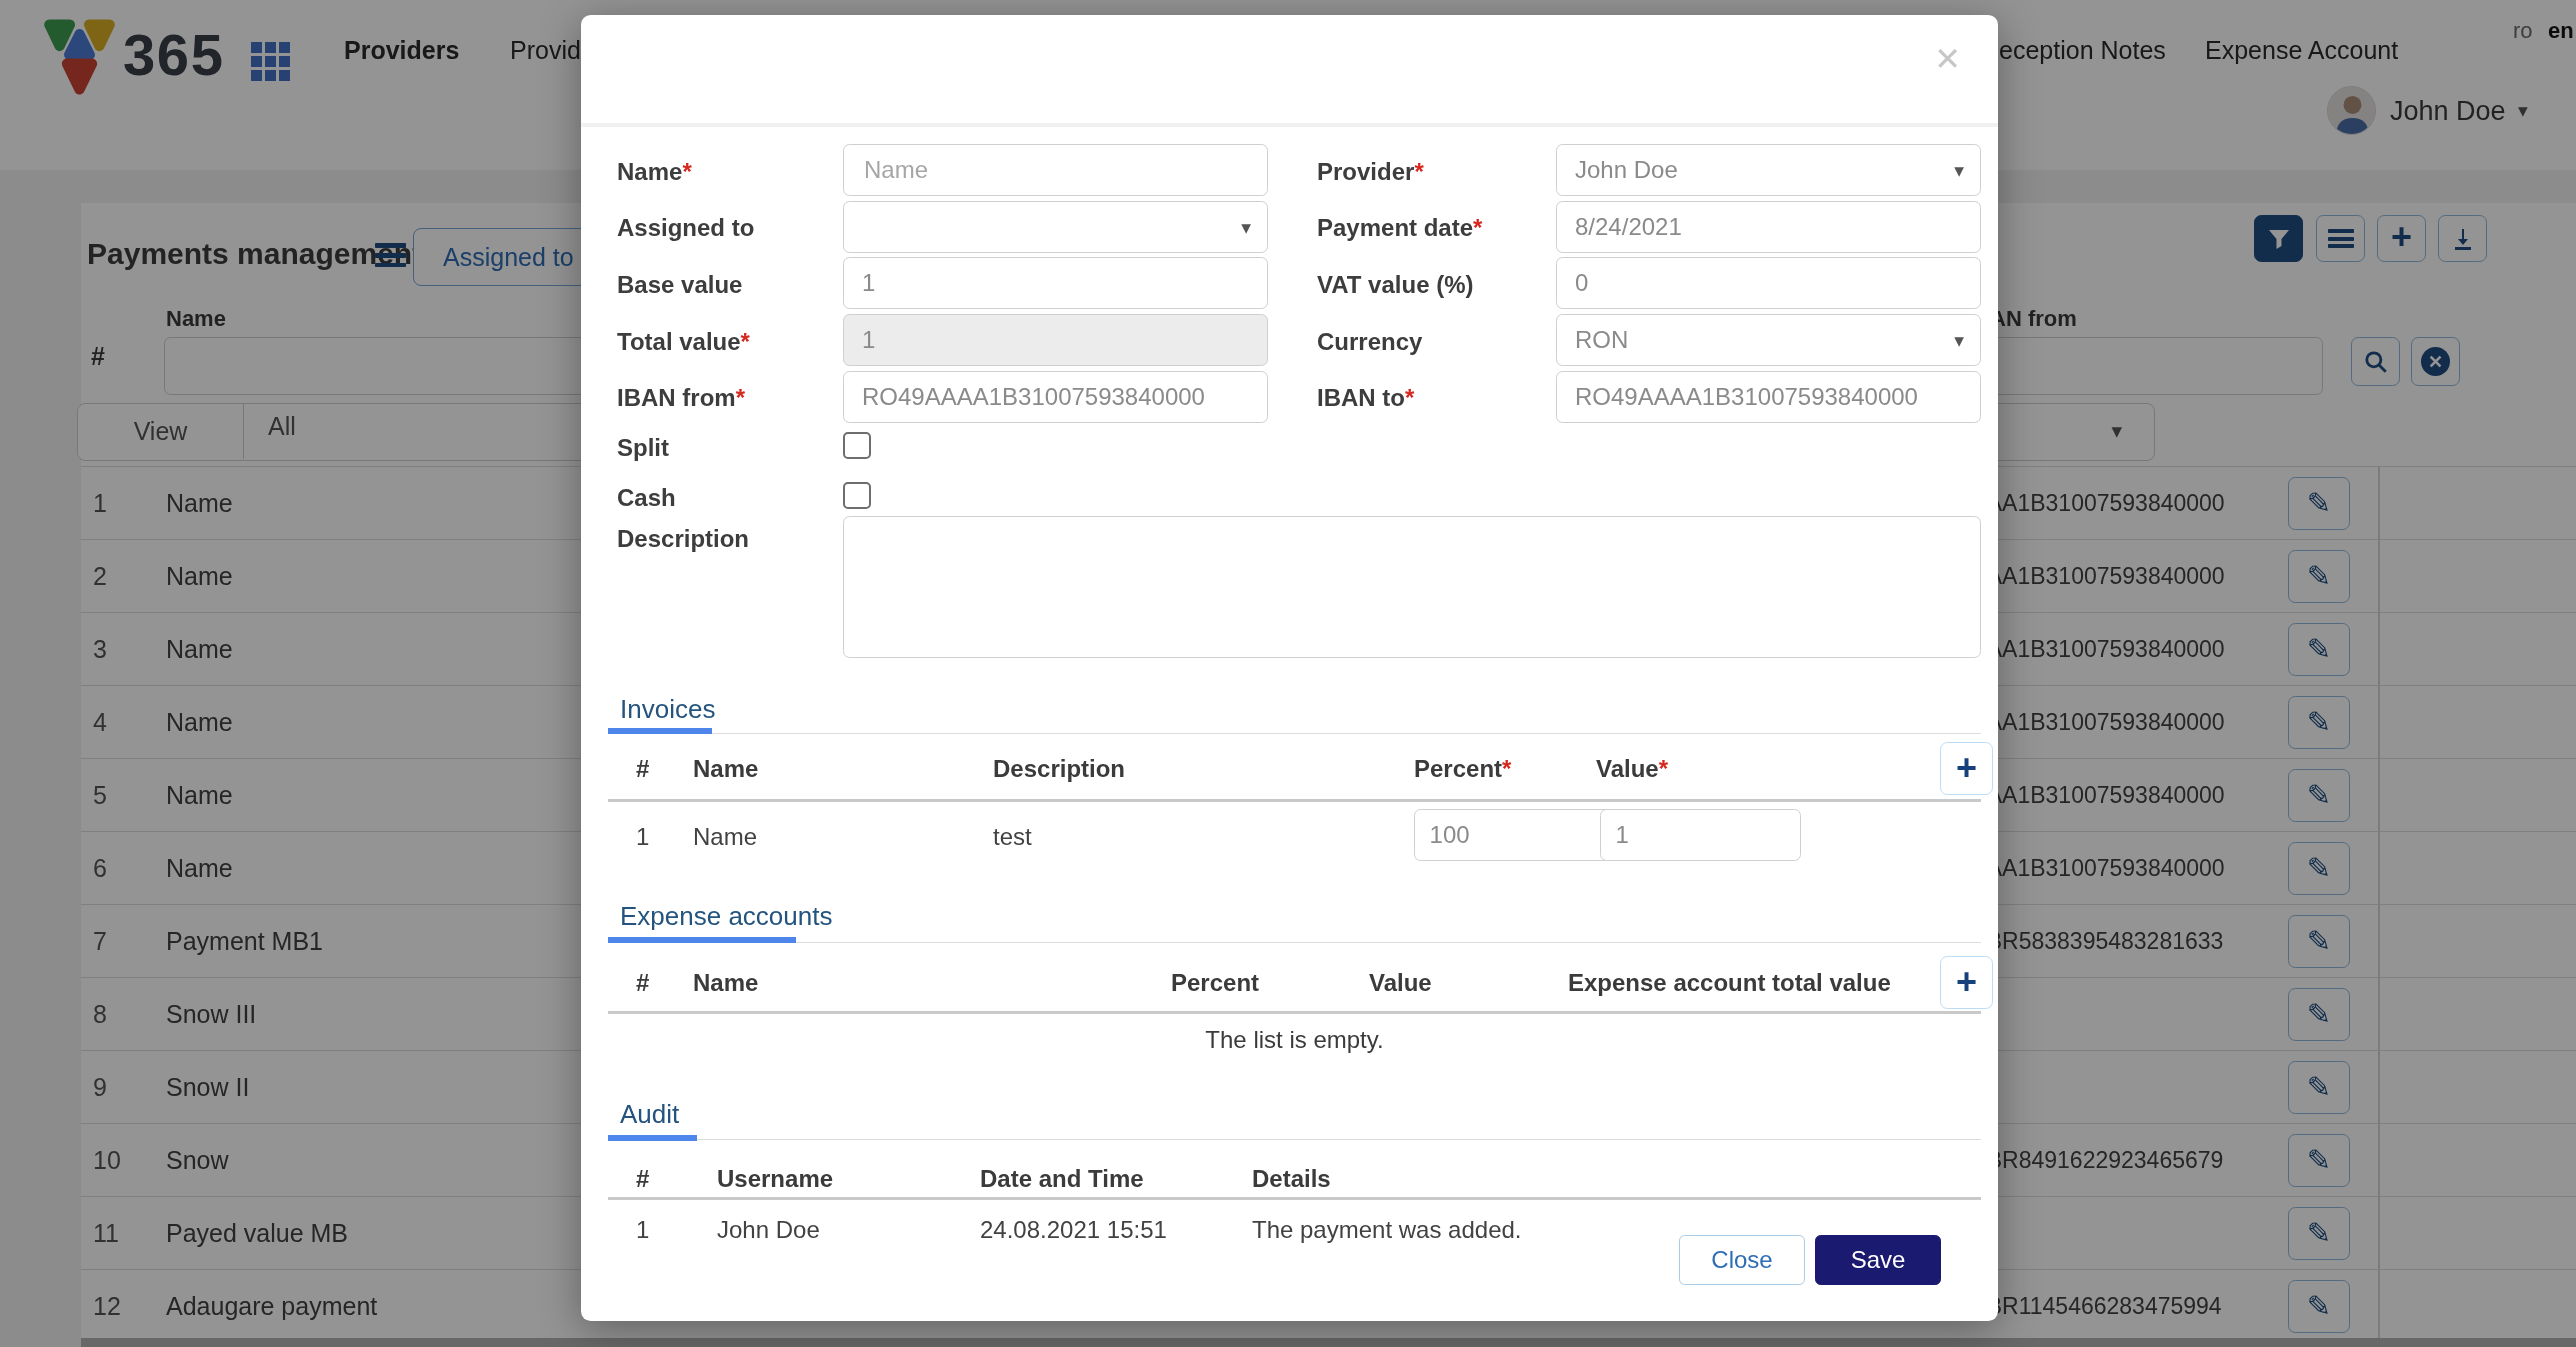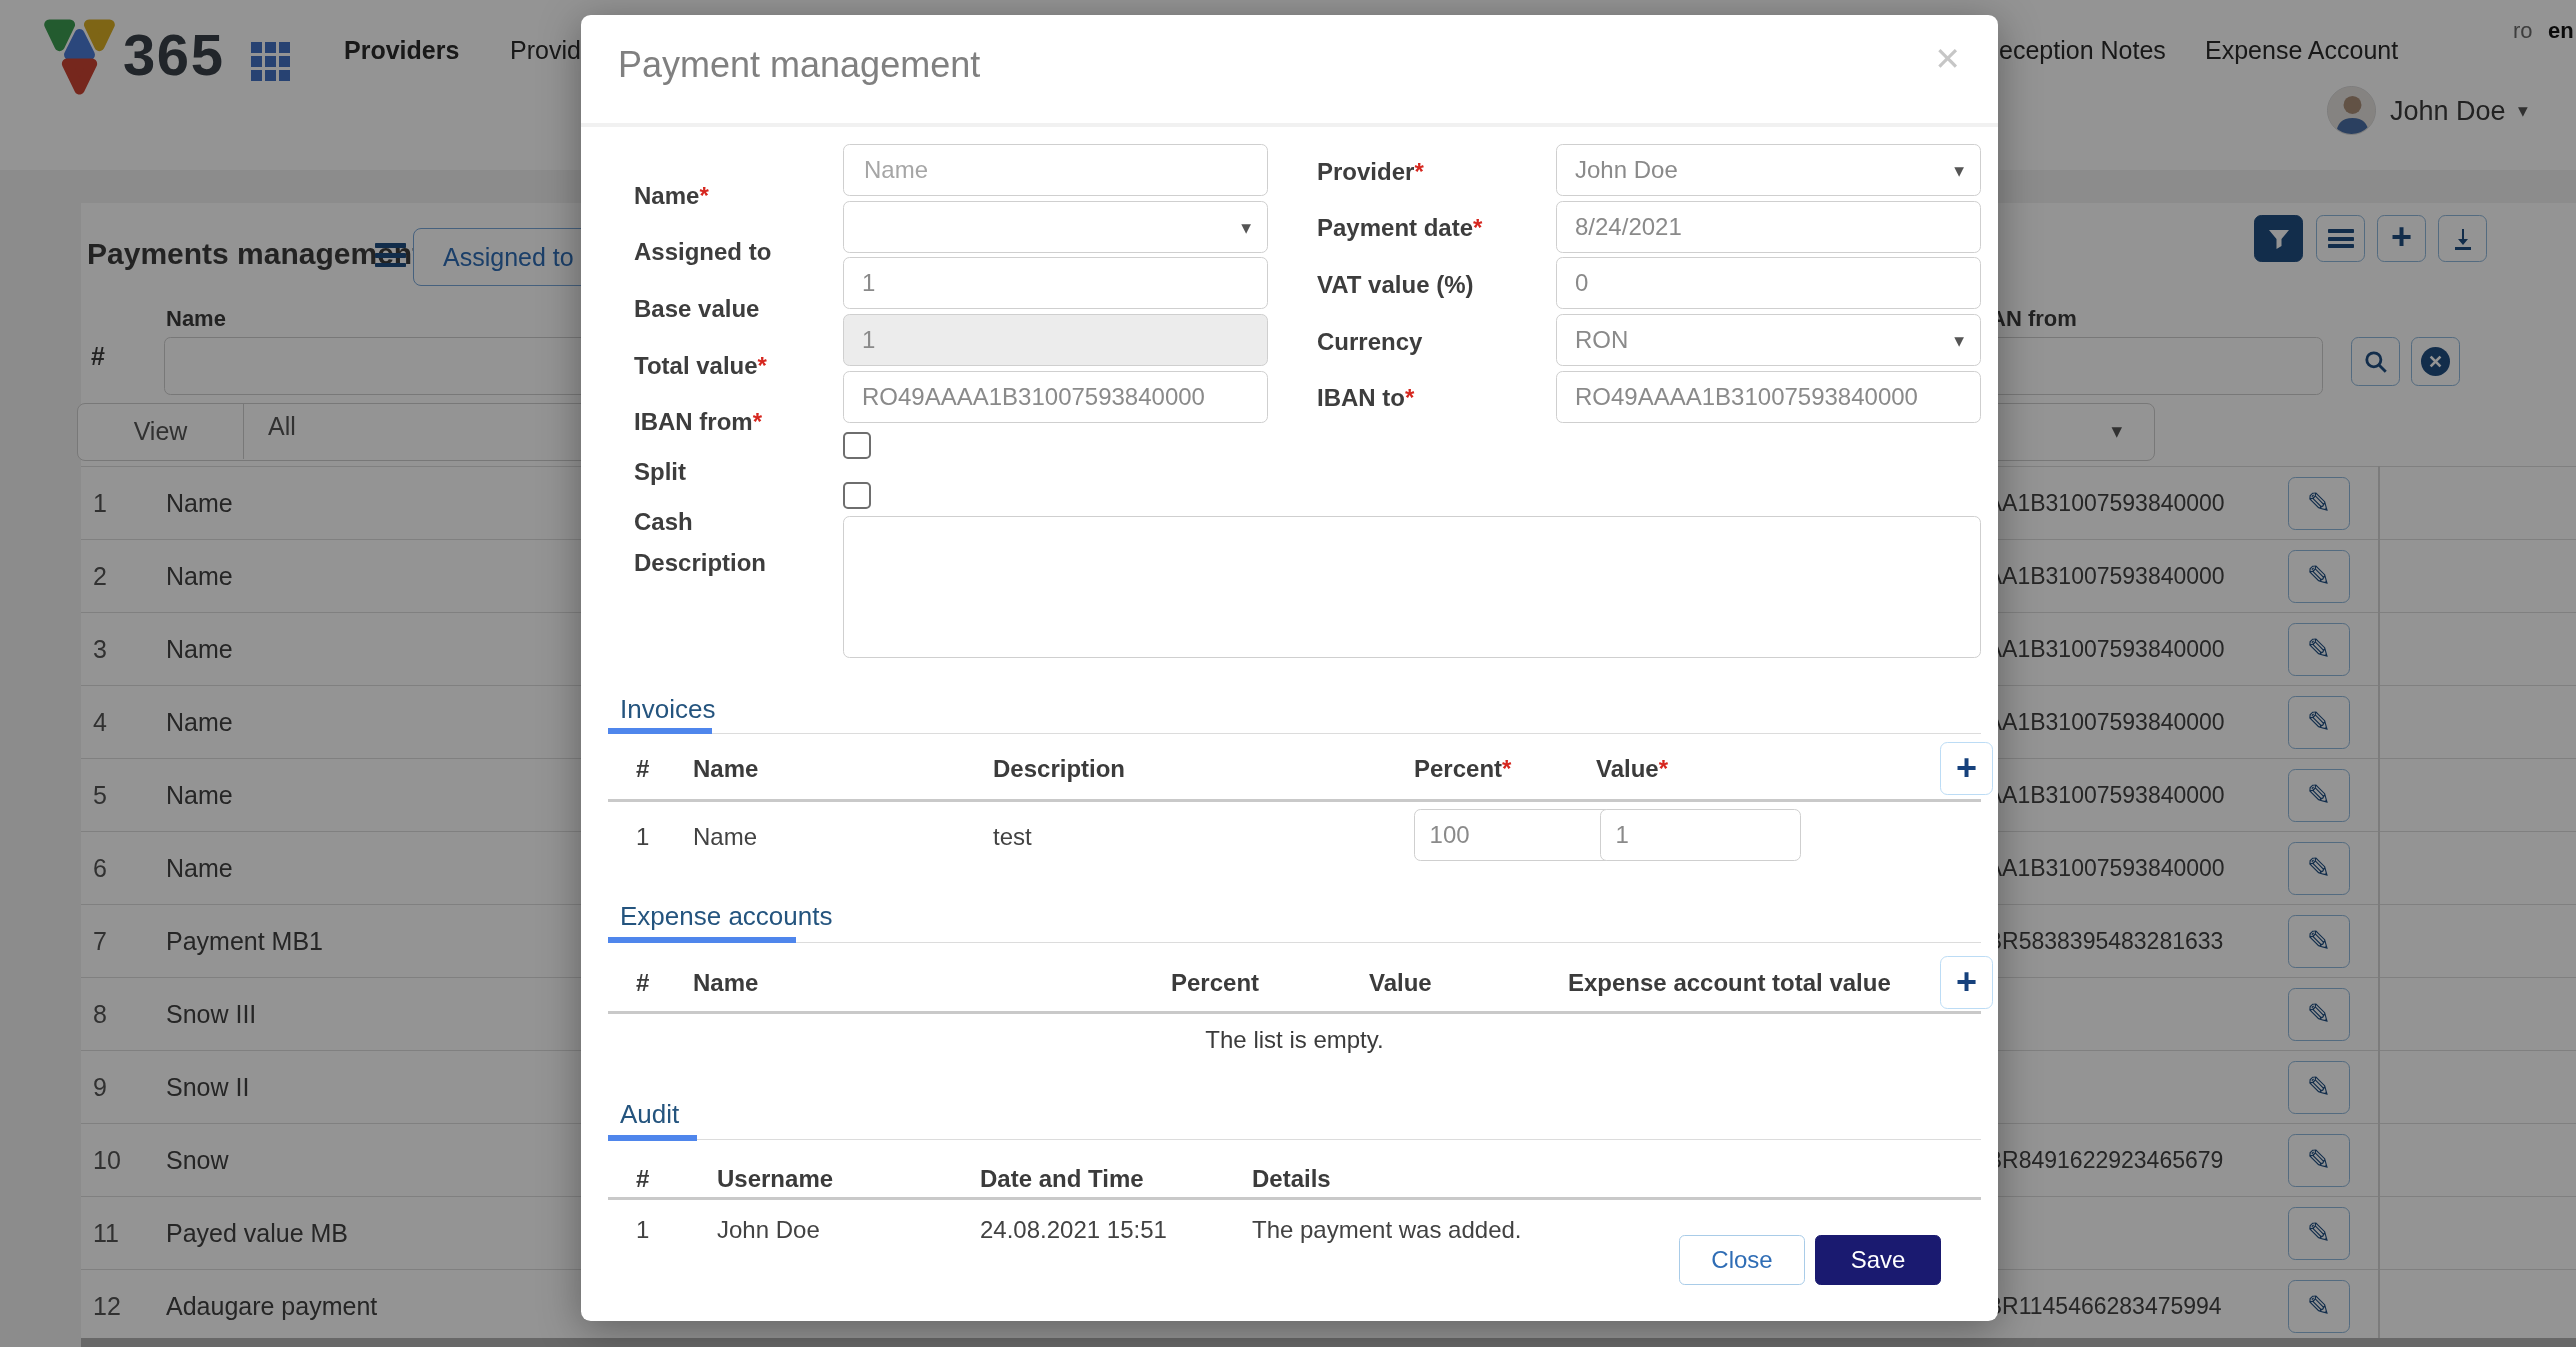--- a/index.html
+++ b/index.html
@@ -75,21 +75,21 @@
   .m-close{position:absolute;right:31px;top:24px;font-size:32px;color:#c6c6c6;background:none;border:none;cursor:pointer;}
   .m-hdiv{position:absolute;left:0;top:108px;width:100%;height:4.9px;background:#f1f1f1;}
 
   .m-label{position:absolute;font-size:24px;font-weight:600;color:#3d3d3d;white-space:nowrap;}
   .req{color:#d6271f;font-weight:700;}
   .m-field{position:absolute;width:425px;height:52px;border:1.6px solid #cfcfcf;border-radius:6.5px;background:#fff;font-size:24px;color:#8a8a8a;display:flex;align-items:center;padding:0 18px;}
   .m-field input{border:none;outline:none;width:100%;font-size:24px;color:#8a8a8a;background:transparent;}
   .m-field input::placeholder{color:#a6a6a6;}
   .m-field.disabled{background:#ececec;}
   .fldL{left:262px;} .fldR{left:975px;}
-  .lblL{left:53px;margin-top:24px;} .lblR{left:736px;}
+  .lblL{left:36px;} .lblR{left:736px;}
   .r1{top:129px;} .r2{top:186px;} .r3{top:242px;} .r4{top:299px;} .r5{top:356px;}
   .lr1{top:143px;} .lr2{top:199px;} .lr3{top:256px;} .lr4{top:313px;} .lr5{top:369px;}
   .sel-caret{position:absolute;right:16px;top:50%;transform:translateY(-50%);font-size:19.4px;color:#555;}
   .cbx{position:absolute;left:262px;width:27.5px;height:27.5px;border:2.4px solid #6e6e6e;border-radius:4.9px;background:#fff;}
   .cb1{top:417px;} .cb2{top:467px;}
   .lcb1{top:419px;} .lcb2{top:469px;}
   .desc-lab{top:510px;}
   .m-textarea{position:absolute;left:262px;top:501px;width:1138px;height:142px;border:1.6px solid #cfcfcf;border-radius:6.5px;background:#fff;resize:none;font-size:24px;color:#555;padding:11.3px 16px;}
 
   .tab{position:absolute;left:39px;font-size:26px;color:#24547e;}
@@ -323,21 +323,20 @@
           <span class="pencil">✎</span>
         </button>
   </div>
 </div>
   <div class="vline"></div>
   <div class="hscroll"></div>
 
   <div class="overlay"></div>
 
   <div class="modal">
-    <div class="m-title">Payment management</div>
     <button class="m-close">✕</button>
     <div class="m-hdiv"></div>
 
     <div class="m-label lblL lr1"><span>Name</span><span class="req">*</span></div>
     <div class="m-field fldL r1">
         <input placeholder="Name" style="">
       </div>
 
     <div class="m-label lblL lr2"><span>Assigned to</span></div>
     <div class="m-field fldL r2">

